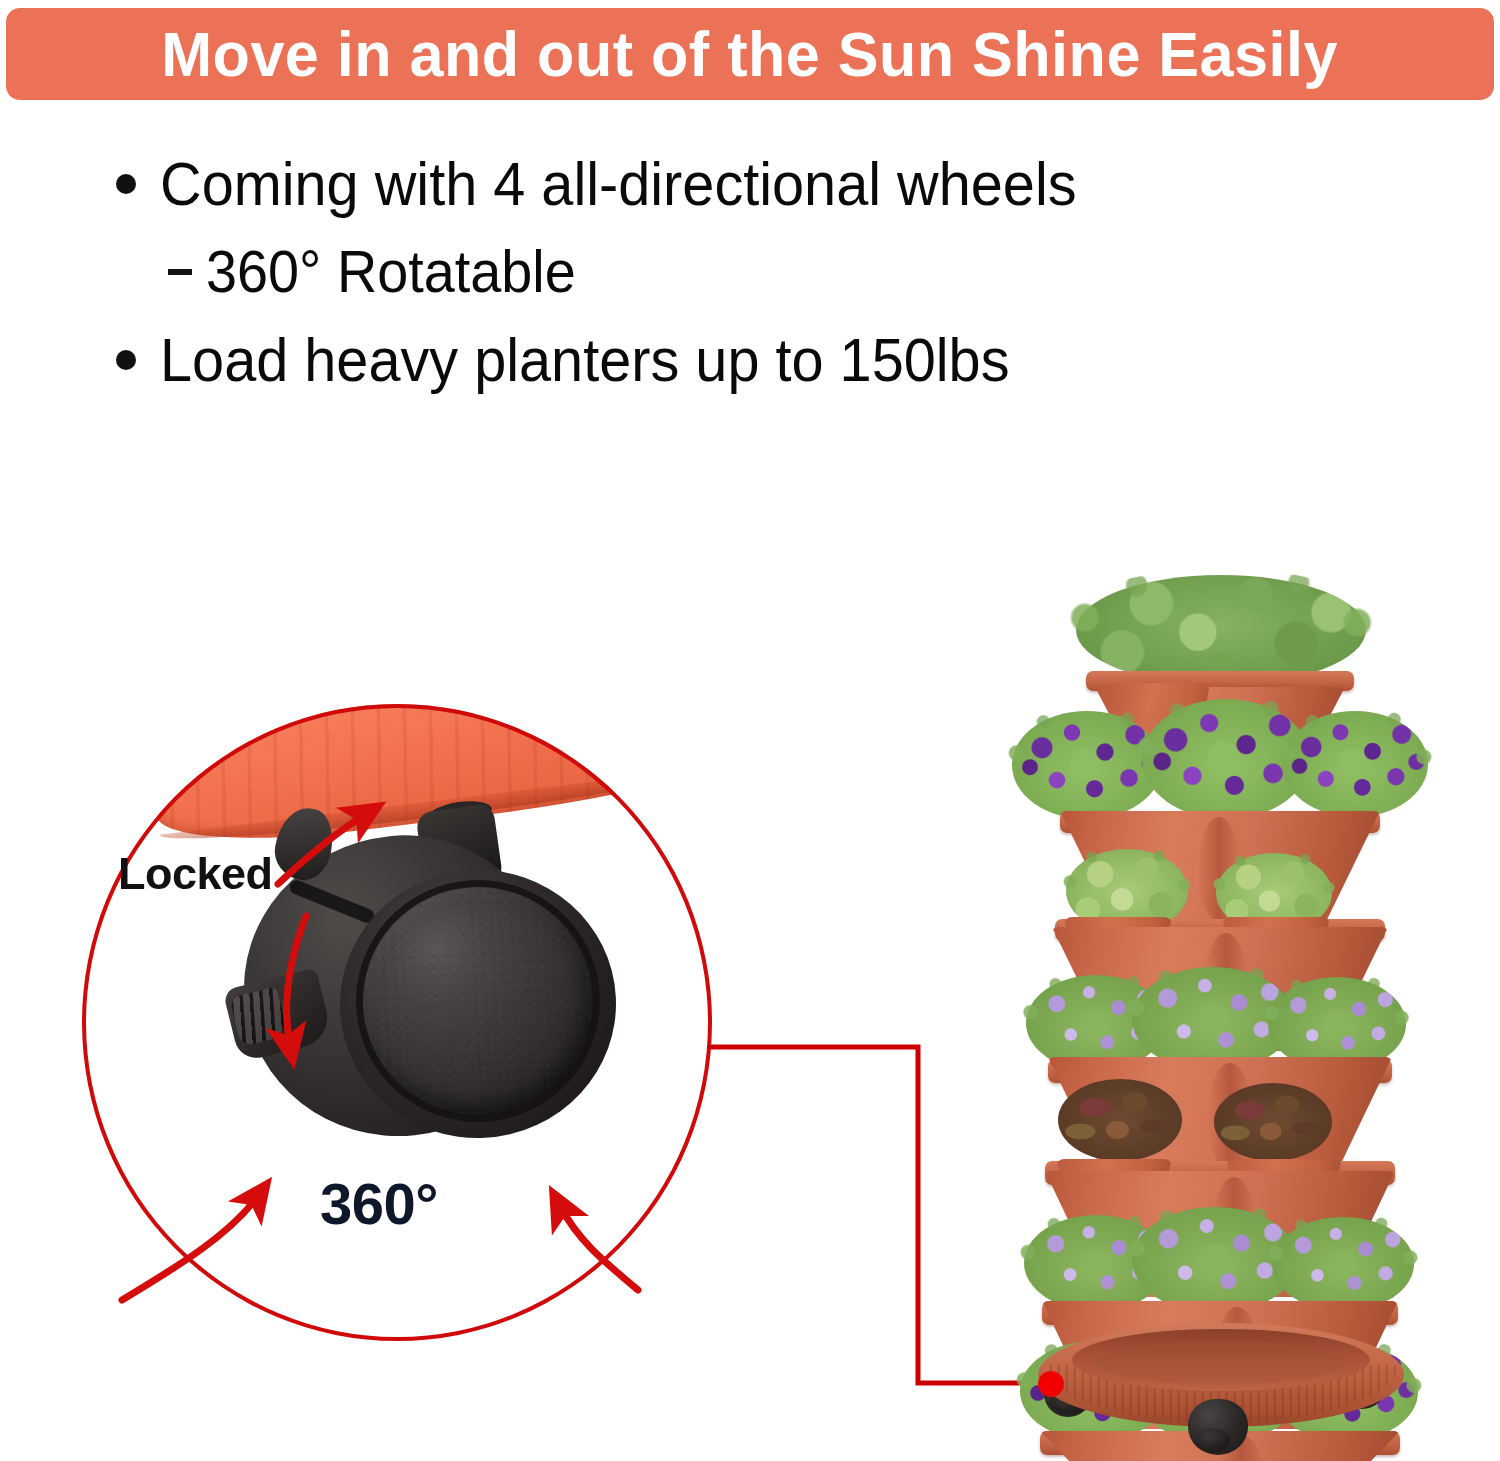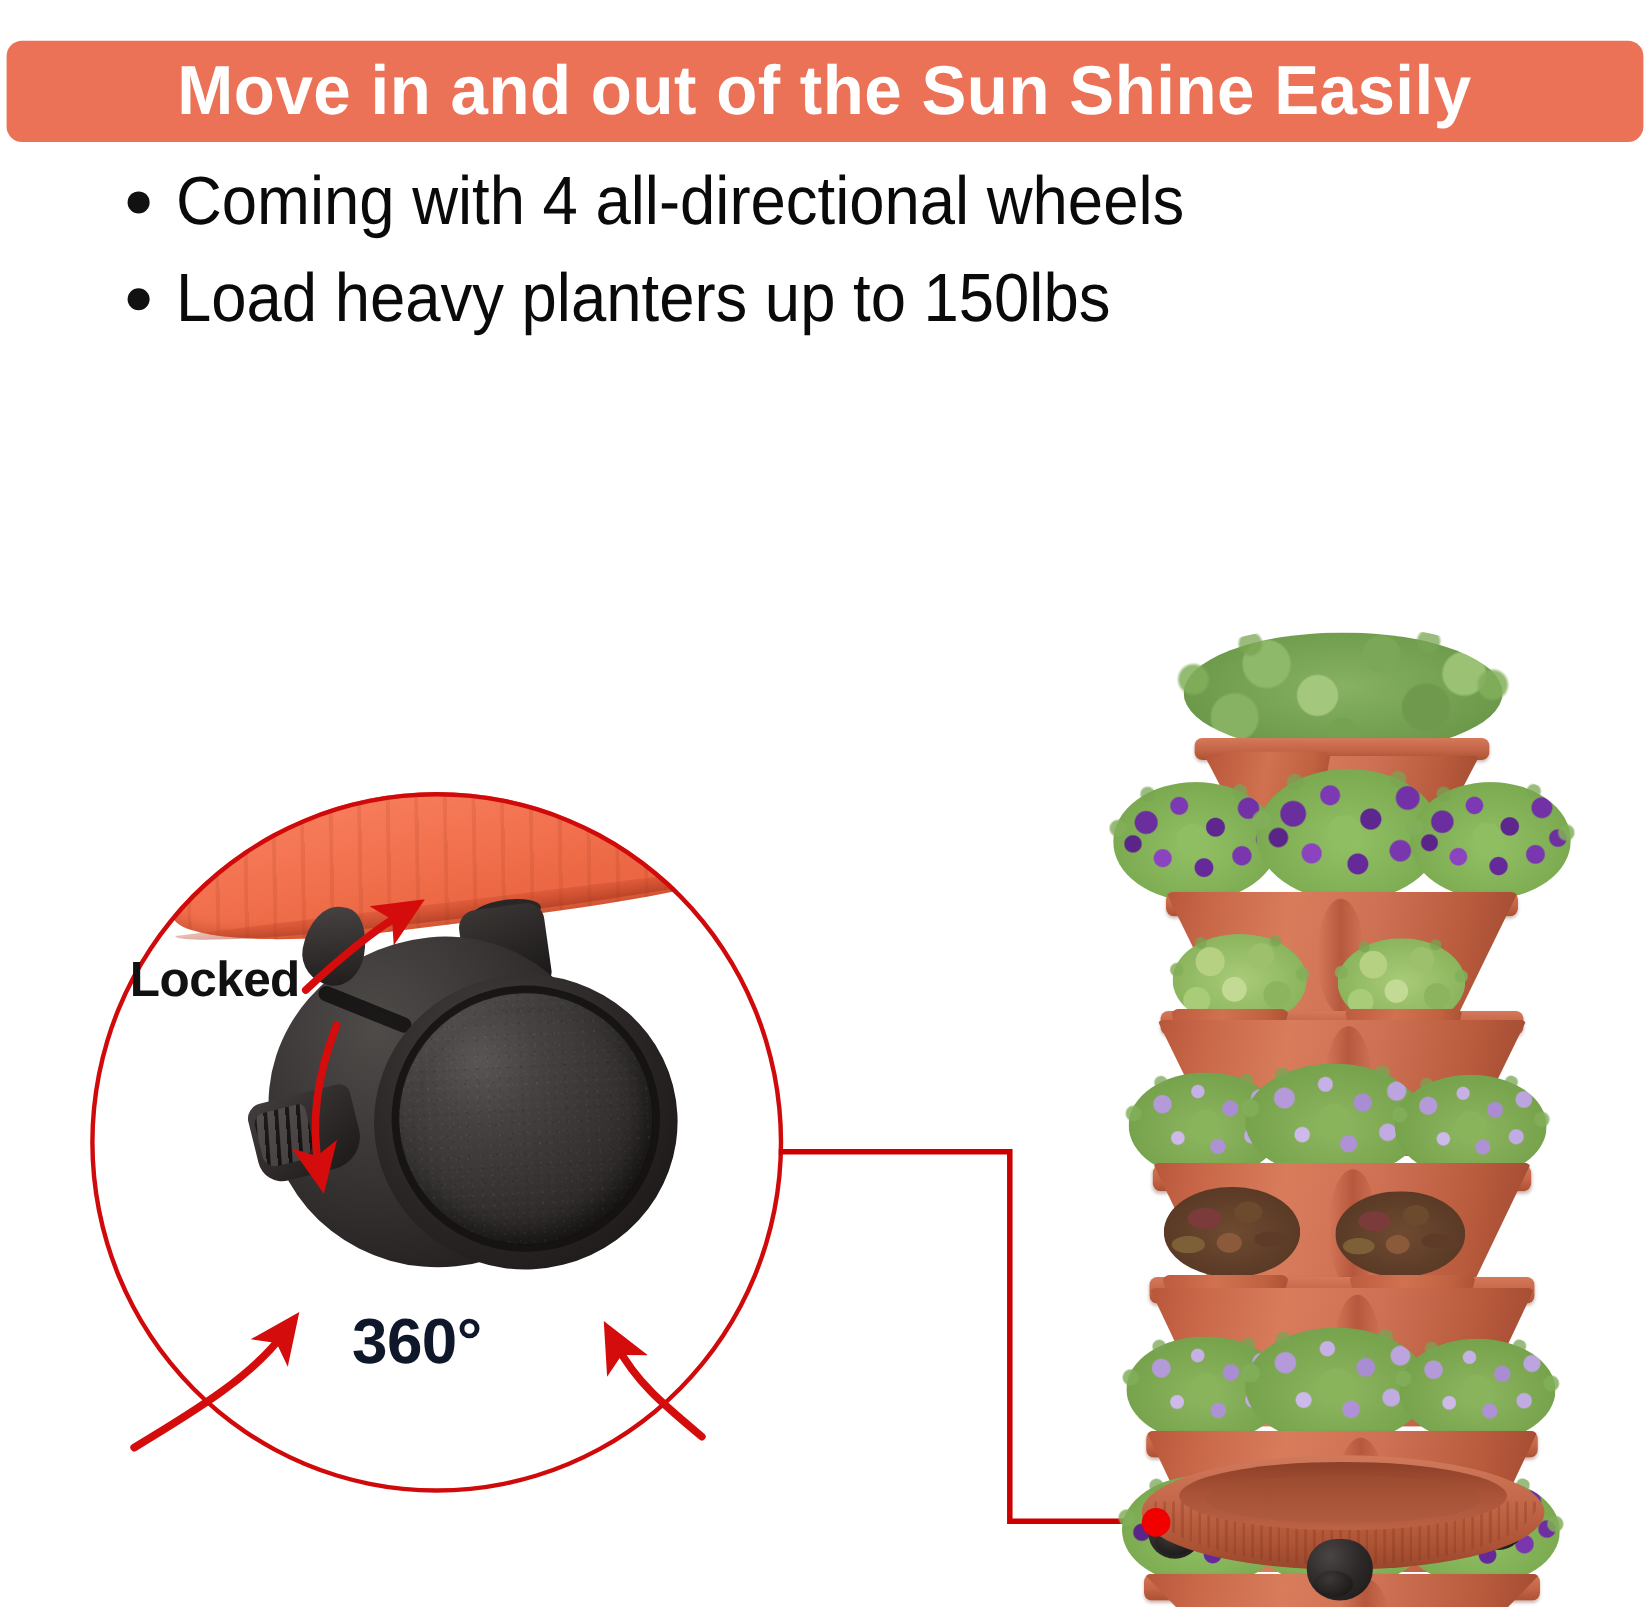--- a/index.html
+++ b/index.html
@@ -22,21 +22,20 @@
     left: 6px;
     top: 8px;
     width: 1488px;
     height: 92px;
     background: #EC7257;
     border-radius: 14px;
     display: flex;
     align-items: center;
     justify-content: center;
     box-sizing: border-box;
-    margin-top: 29px;
   }
   #header-title {
     color: #ffffff;
     font-family: "Liberation Sans Narrow", "Liberation Sans", sans-serif;
     font-size: 63px;
     font-weight: bold;
     letter-spacing: 0.5px;
     white-space: nowrap;
     transform: scaleX(0.97);
     line-height: 1;
@@ -91,21 +90,21 @@
   }
   .feature-text.sub-text {
     left: 206px;
     font-size: 60px;
   }
 
   
   #caster-callout {
     position: absolute;
     left: 82px;
-    top: 720px;
+    top: 704px;
     width: 630px;
     height: 637px;
     text-align: right;
   }
   #callout-circle {
     position: absolute;
     left: 0;
     top: 0;
     width: 630px;
     height: 637px;
@@ -537,20 +536,24 @@
   <div id="header-title">Move in and out of the Sun Shine Easily</div>
 </div>
 
 <div id="feature-list">
 
   <div class="feature-row">
     <span class="bullet-dot"></span>
     <span class="feature-text">Coming with 4 all-directional wheels</span>
   </div>
 
+  <div class="feature-row sub">
+    <span class="dash-mark"></span>
+    <span class="feature-text sub-text">360° Rotatable</span>
+  </div>
 
 
   <div class="feature-row">
     <span class="bullet-dot"></span>
     <span class="feature-text">Load heavy planters up to 150lbs</span>
   </div>
 
 
 </div>
 

